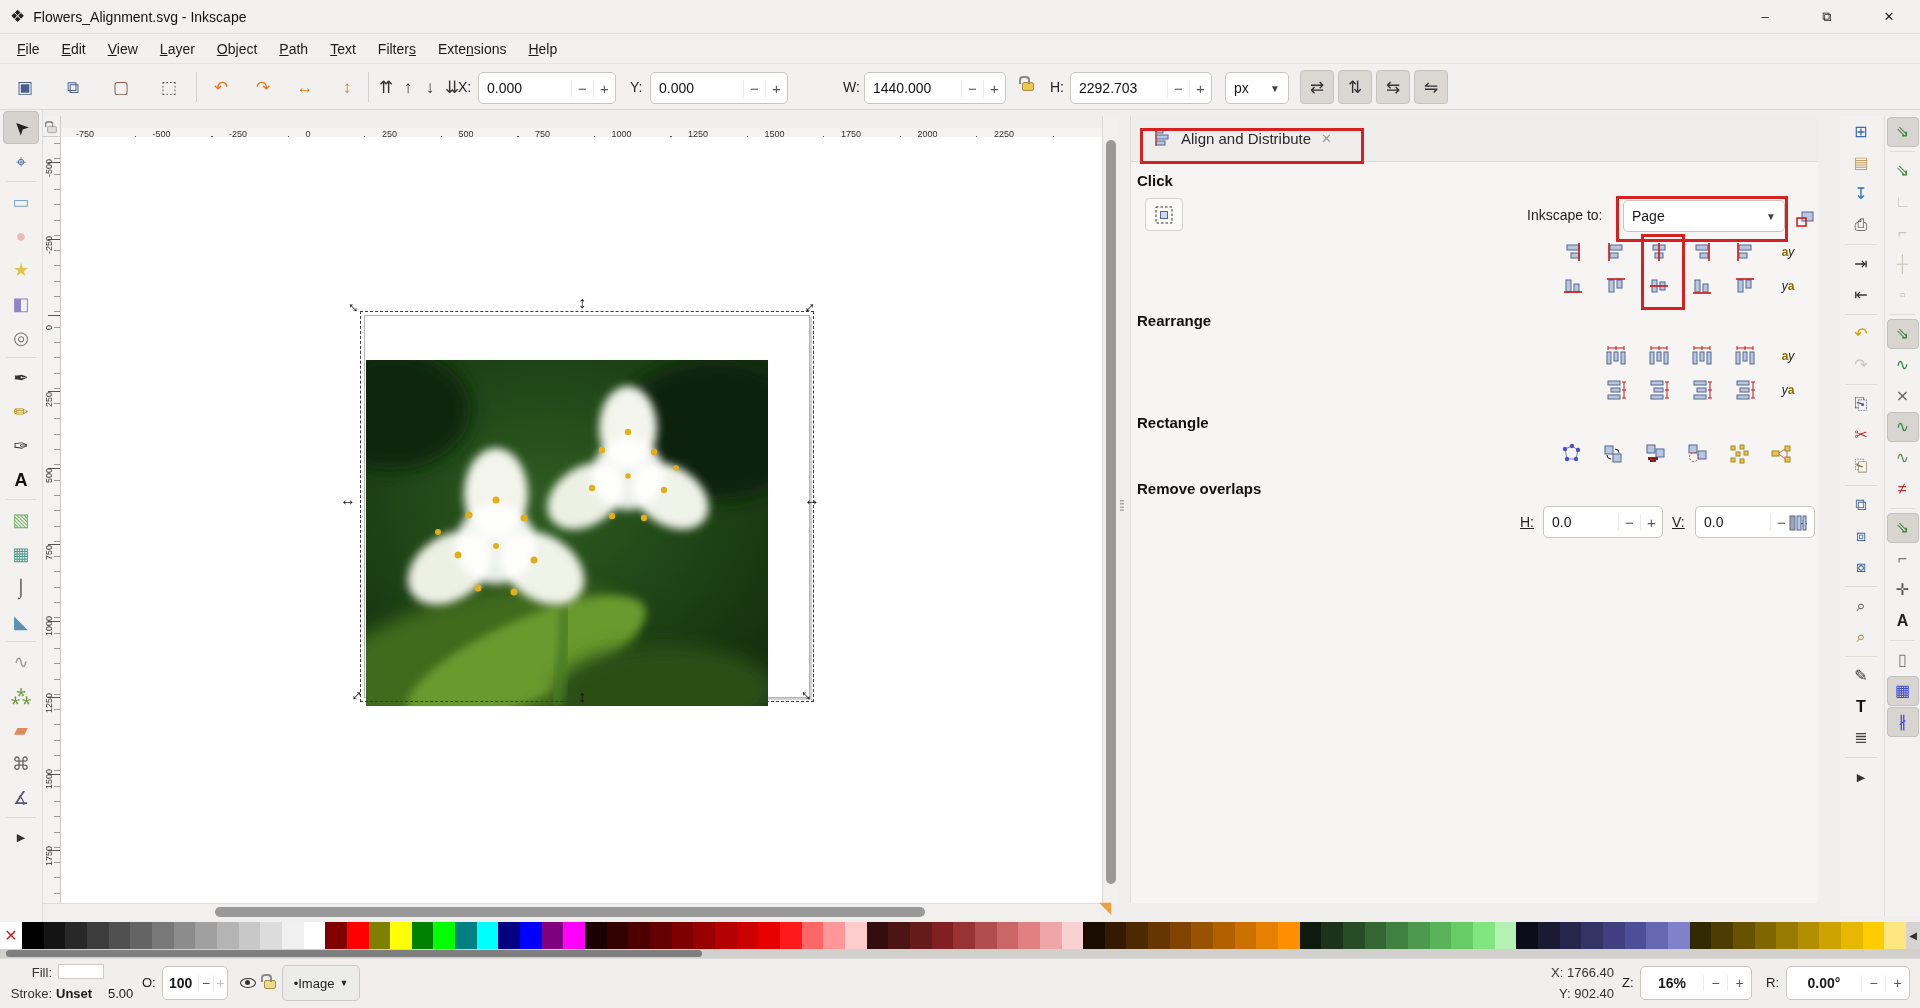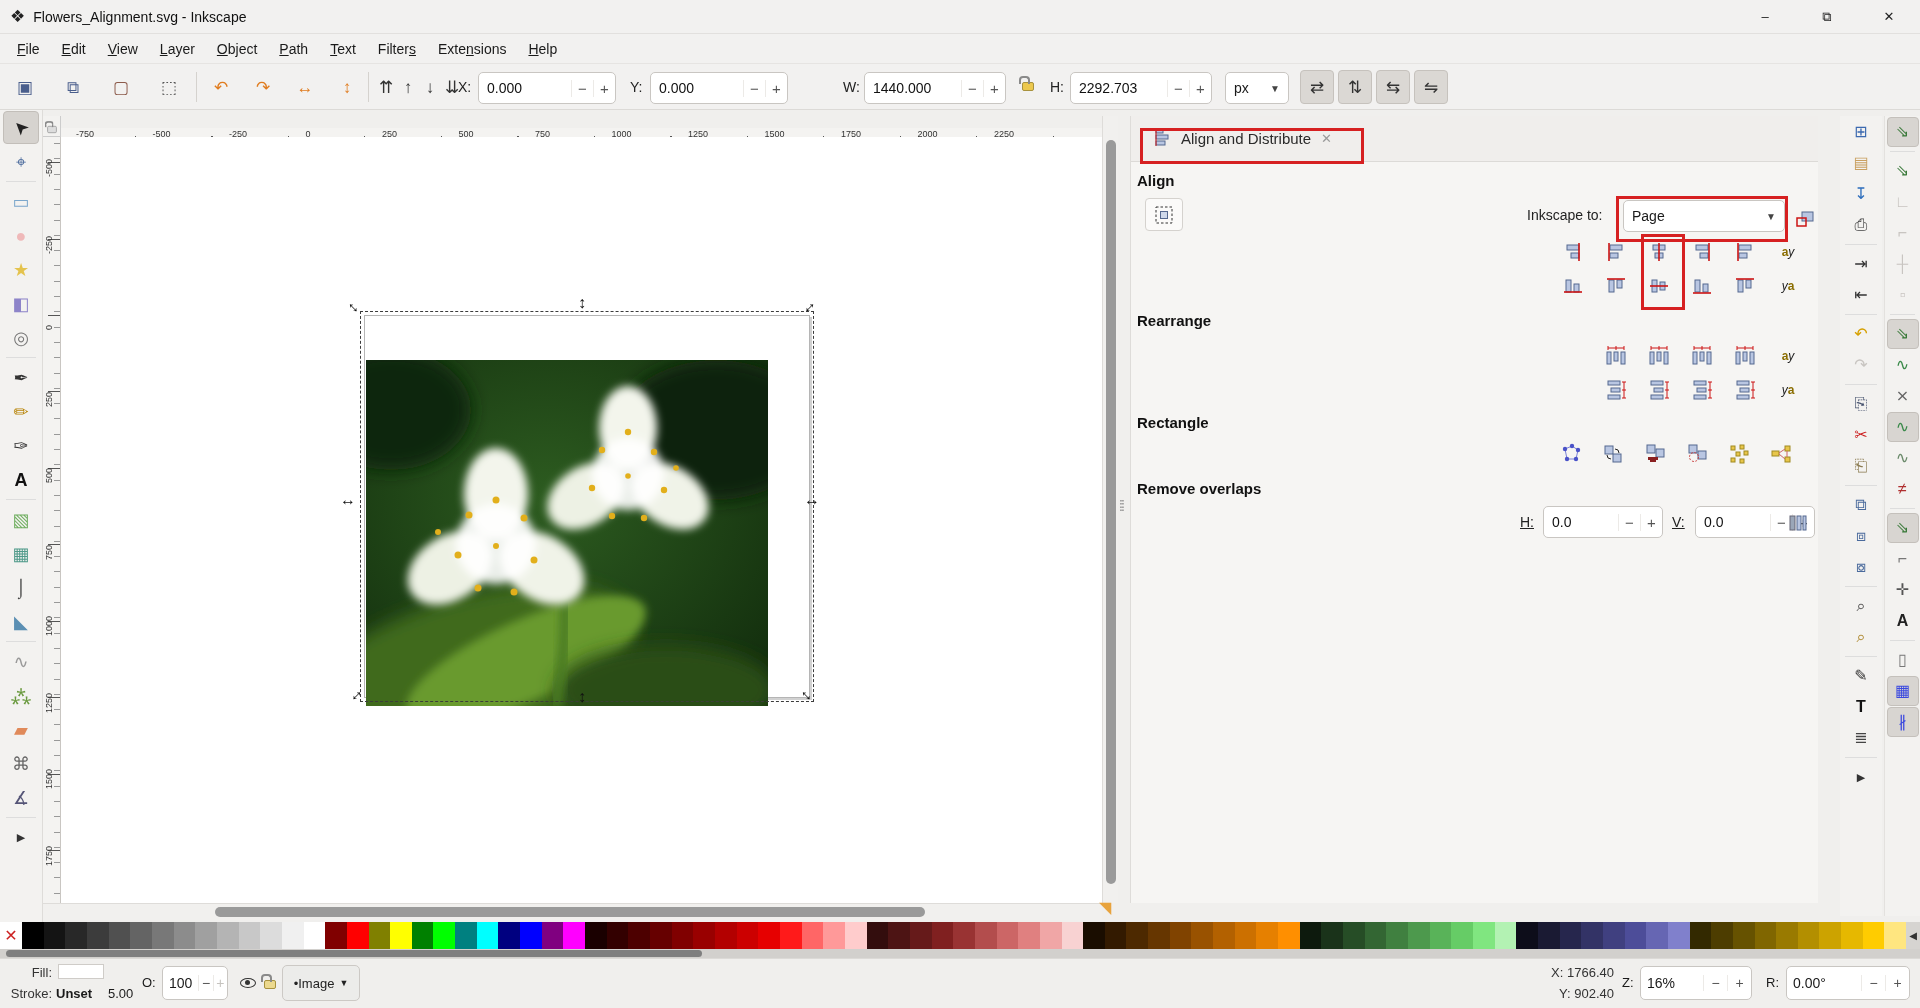--- a/index.html
+++ b/index.html
@@ -90,21 +90,21 @@
   .fs-label{position:absolute;color:#333;text-align:right;width:48px;}
   .fill-swatch{position:absolute;left:58px;top:5px;width:46px;height:15px;background:#fff;border:1px solid #cfccc8;}
   .mini-eye{position:absolute;width:16px;height:10px;border:1.5px solid #333;border-radius:50%;}
   .mini-eye::after{content:"";position:absolute;left:4px;top:1px;width:5px;height:5px;background:#333;border-radius:50%;}
   .mini-lock{position:absolute;width:12px;height:9px;background:#ecc84e;border:1px solid #a8923e;border-radius:2px;}
   .mini-lock::before{content:"";position:absolute;left:-4px;top:-7px;width:7px;height:6px;border:2px solid #8a8a8a;border-bottom:none;border-radius:4px 4px 0 0;}
   .layer-btn{position:absolute;left:282px;top:6px;width:78px;height:36px;background:#ececea;border:1px solid #ccc9c5;border-radius:5px;display:flex;align-items:center;justify-content:center;font-size:13px;color:#222;}
   .status-msg{position:absolute;left:378px;top:14px;font-size:14px;color:#222;width:800px;}
   .xy-block{position:absolute;left:1508px;top:3px;font-size:13px;color:#333;text-align:right;width:106px;line-height:21px;}
   .sb-spin{position:absolute;top:7px;height:34px;background:#fff;border:1px solid #c9c6c2;border-radius:5px;display:flex;align-items:center;font-size:14px;}
-  .sb-spin .val{flex:1;text-align:left;padding:0 6px;}
+  .sb-spin .val{flex:1;text-align:center;padding:0 6px;font-weight:bold;}
   .sb-spin .sb{width:24px;text-align:center;color:#555;border-left:1px solid #eceae7;}
   .glyph{line-height:1;}
 </style>
 </head>
 <body>
 
 <div class="app">
 
   <div class="titlebar">
     <span class="app-icon">❖</span>
@@ -405,21 +405,21 @@
               <rect x="3" y="3" width="7" height="4"></rect>
               <rect x="3" y="9" width="12" height="4"></rect>
               <rect x="3" y="15" width="9" height="4"></rect>
             </g>
             <line x1="3" y1="2" x2="3" y2="20" stroke="#cc1414"></line>
           </svg></span>
       <span class="panel-tab-title">Align and Distribute</span>
       <span class="panel-close">✕</span>
     </div>
 
-    <span class="p-head" style="left:6px;top:56px">Align</span>
+    <span class="p-head" style="left:6px;top:56px">Click</span>
     <div class="p-btn" style="left:14px;top:82px;border:1px solid #d5d2ce;background:#fbfaf9" id="group-toggle">
         <svg width="22" height="22" viewBox="0 0 22 22">
           <rect x="3" y="3" width="16" height="16" fill="none" stroke="#333" stroke-dasharray="2.5 2"></rect>
           <rect x="7.5" y="7.5" width="7" height="7" fill="#cfd8ea" stroke="#55688f"></rect>
         </svg>
       </div>
 
     <span class="p-label" style="left:396px;top:91px">Inkscape to:</span>
     <div class="dropdown" style="left:492px;top:84px;width:162px;position:absolute">
       <span>Page</span>

